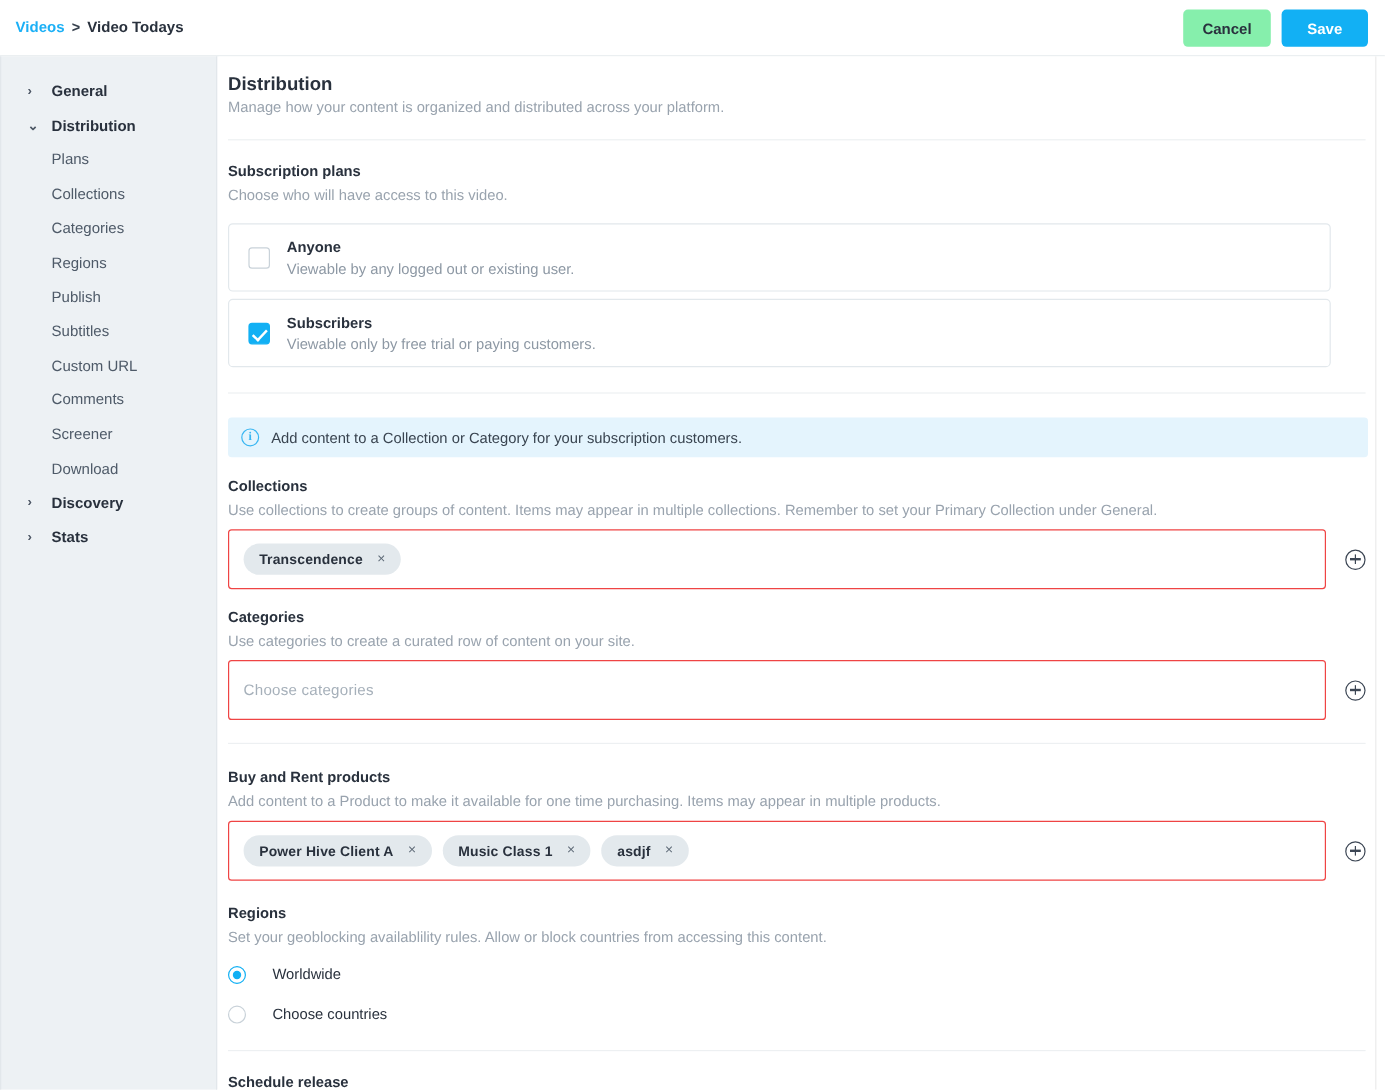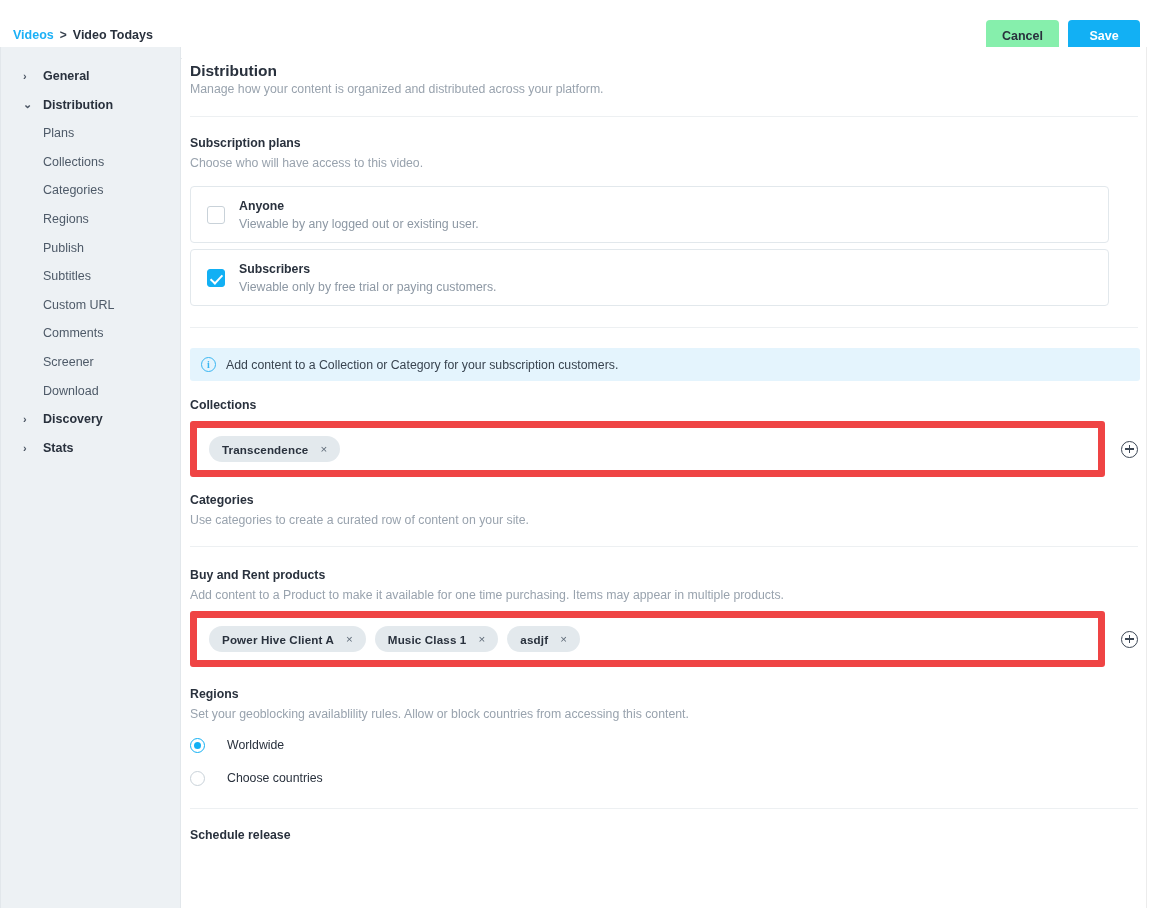--- a/index.html
+++ b/index.html
@@ -8,21 +8,21 @@
     height: 908px;
     overflow: hidden;
     font-family: "Liberation Sans", sans-serif;
     background: #ffffff;
     color: #29313d;
   }
 
   
   .topbar {
     position: absolute;
-    top: 12px; left: 0;
+    top: 0; left: 0;
     width: 1154px; height: 47px;
     background: #ffffff;
     border-bottom: 1px solid #e7ebee;
     display: flex;
     align-items: center;
   }
   .breadcrumb {
     display: flex;
     align-items: center;
     margin-left: 13px;
@@ -193,21 +193,21 @@
   }
   .banner-text { font-size: 12.3px; color: #394450; }
 
   
   .fieldrow {
     display: flex;
     align-items: center;
     gap: 0;
   }
   .tokenbox {
-    border: 7px solid #ef4444;
+    border: 1px solid #ef4444;
     border-radius: 3px;
     width: 918px;
     min-height: 50px;
     display: flex;
     align-items: center;
     flex-wrap: wrap;
     gap: 9px;
     padding: 8px 12px;
     background: #fff;
   }
@@ -383,34 +383,41 @@
 
     <div class="hr" style="margin-top:21px;"></div>
 
     <div class="banner" style="margin-top:20px;">
       <span class="info-icon">i</span>
       <span class="banner-text">Add content to a Collection or Category for your subscription customers.</span>
     </div>
 
     <section style="margin-top:17px;">
       <div class="sec-title">Collections</div>
+      <div class="sec-sub">Use collections to create groups of content. Items may appear in multiple collections. Remember to set your Primary Collection under General.</div>
       <div class="fieldrow" style="margin-top:9px;">
         <div class="tokenbox">
           <span class="chip">
             <span>Transcendence</span>
             <span class="chip-x">×</span>
           </span>
         </div>
         <span class="plus"></span>
       </div>
     </section>
 
     <section style="margin-top:16px;">
       <div class="sec-title">Categories</div>
       <div class="sec-sub">Use categories to create a curated row of content on your site.</div>
+      <div class="fieldrow" style="margin-top:9px;">
+        <div class="tokenbox">
+          <span class="placeholder">Choose categories</span>
+        </div>
+        <span class="plus"></span>
+      </div>
     </section>
 
     <div class="hr" style="margin-top:19px;"></div>
 
     <section style="margin-top:21px;">
       <div class="sec-title">Buy and Rent products</div>
       <div class="sec-sub">Add content to a Product to make it available for one time purchasing. Items may appear in multiple products.</div>
       <div class="fieldrow" style="margin-top:9px;">
         <div class="tokenbox">
           <span class="chip">

